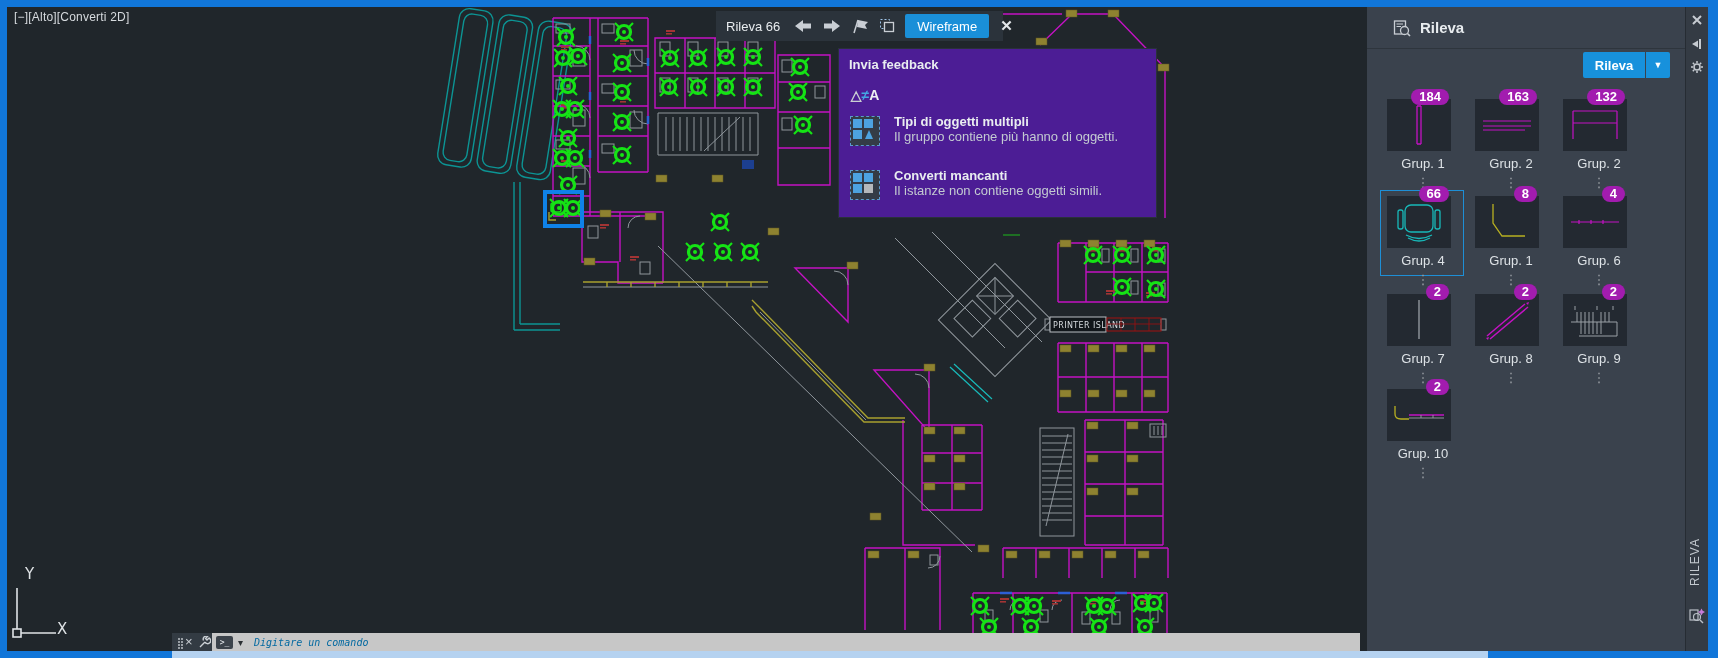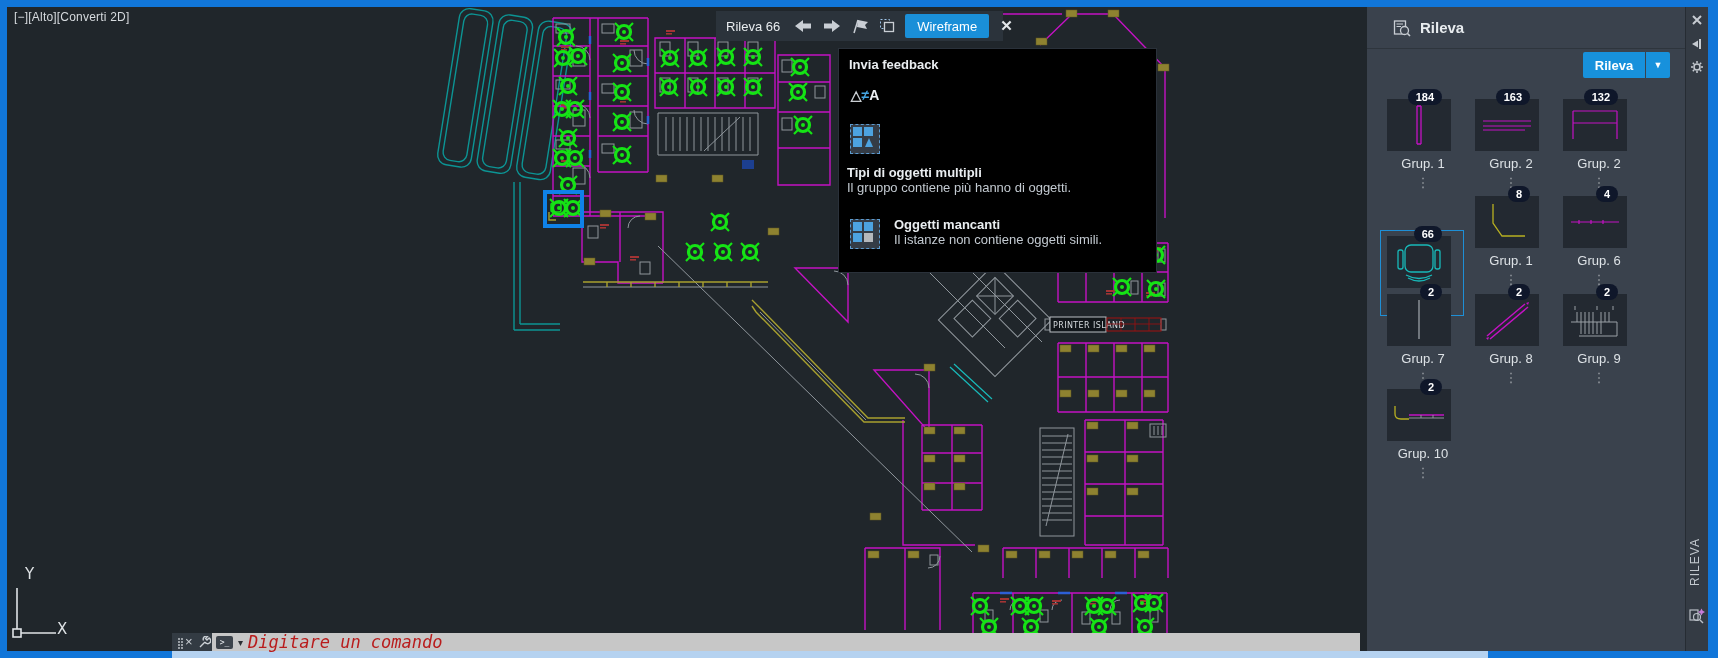--- a/index.html
+++ b/index.html
@@ -17,21 +17,21 @@
   #detect-toolbar{
     position:absolute;left:716px;top:11px;width:287px;height:30px;background:#2b333b;
     display:flex;align-items:center;gap:9px;padding:0 0 0 10px;box-sizing:border-box;z-index:30;
   }
   #detect-toolbar .tb-title{color:#e8ecef;font-size:13px;white-space:nowrap;margin-right:4px;}
   .tb-icon{display:flex;align-items:center;justify-content:center;width:22px;height:22px;cursor:pointer;}
   #convert-btn{background:#1a8fd8;color:#fff;font-size:13px;border:none;border-radius:2px;height:24px;padding:0 12px;cursor:pointer;}
   #toolbar-close{color:#e3e7ea;font-size:15px;font-weight:bold;margin-left:2px;}
   
   #feedback-panel{
-    position:absolute;left:838px;top:48px;width:319px;height:225px;background:#000000;
+    position:absolute;left:838px;top:48px;width:319px;height:170px;background:#4c1d95;
     border:1px solid #2a313a;box-sizing:border-box;z-index:25;padding:6px 12px 0 8px;color:#e9edf0;
   }
   #feedback-panel .fb-title{font-size:13px;font-weight:bold;margin:2px 0 0 2px;}
   .fb-row{display:flex;gap:11px;align-items:flex-start;}
   .fb-row .fb-icon-col{width:36px;display:flex;justify-content:center;flex:none;padding-top:2px;}
   .fb-item-title{font-size:13px;font-weight:bold;line-height:15px;}
   .fb-item-desc{font-size:13px;color:#c3cad1;line-height:15px;}
   .fb-glyph{font-size:14px;font-weight:bold;color:#c9ced3;letter-spacing:0;}
   .fb-glyph .neq{color:#45a5e2;}
   .fb-glyph .ltr{color:#eceff2;}
@@ -40,33 +40,33 @@
   .sq-gray{background:#b4b8bc;}
   .tri-blue{width:0;height:0;border-left:4.5px solid transparent;border-right:4.5px solid transparent;border-bottom:9px solid #4da3e0;align-self:end;justify-self:center;}
   
   #command-bar{position:absolute;left:172px;top:633px;height:18px;display:flex;z-index:40;}
   #cmd-grip{width:40px;height:18px;background:#333b43;display:flex;align-items:center;gap:5px;padding-left:4px;box-sizing:border-box;}
   .grip-dots{width:2px;height:2px;background:#9aa0a6;box-shadow:3px 0 0 #9aa0a6,0 3px 0 #9aa0a6,3px 3px 0 #9aa0a6,0 6px 0 #9aa0a6,3px 6px 0 #9aa0a6,0 -3px 0 #9aa0a6,3px -3px 0 #9aa0a6;}
   #cmd-close{color:#ccd1d6;font-size:13px;line-height:18px;cursor:pointer;}
   #cmd-input-area{width:1148px;height:18px;background:#c7c7c7;display:flex;align-items:center;gap:5px;padding-left:4px;box-sizing:border-box;cursor:text;}
   #cmd-chip{width:17px;height:13px;background:#3c434b;border-radius:2px;color:#e8ecef;font-size:8px;font-family:"DejaVu Sans Mono",monospace;display:flex;align-items:center;justify-content:center;}
   #cmd-caret{color:#2b2f33;font-size:10px;}
-  #cmd-text{font-family:"DejaVu Sans Mono",monospace;font-style:italic;font-size:17px;color:#b91c1c;}
+  #cmd-text{font-family:"DejaVu Sans Mono",monospace;font-style:italic;font-size:10px;color:#0369a1;margin-left:6px;}
   #h-scrollbar{position:absolute;left:172px;top:651px;width:1316px;height:7px;background:#b5d2f0;z-index:5;}
   
   #side-panel{position:absolute;left:1367px;top:7px;width:318px;height:644px;background:#3a424d;z-index:20;}
   #panel-header{height:41px;border-bottom:1px solid #2e353d;display:flex;align-items:center;gap:9px;padding-left:26px;}
   #panel-header .ph-title{color:#e8ecef;font-size:15px;font-weight:bold;}
   #detect-split-btn{position:absolute;left:216px;top:45px;height:26px;display:flex;cursor:pointer;}
   #detect-split-btn .main{background:#1791dc;color:#fff;font-size:13px;font-weight:bold;width:62px;display:flex;align-items:center;justify-content:center;border-radius:2px 0 0 2px;}
   #detect-split-btn .caret{background:#1791dc;width:24px;margin-left:1px;display:flex;align-items:center;justify-content:center;color:#fff;font-size:9px;border-radius:0 2px 2px 0;}
   .card{position:absolute;width:84px;height:86px;border:1px solid transparent;box-sizing:border-box;cursor:pointer;}
-  .card.selected{border-color:#1e8fd6;margin-top:40px;}
+  .card.selected{border-color:#1e8fd6;}
   .thumb{position:absolute;left:6px;top:5px;width:64px;height:52px;background:#232931;}
-  .badge{position:absolute;right:21px;top:-5px;background:#0f172a;color:#fff;font-size:11px;font-weight:bold;border-radius:9px;padding:1px 8px;line-height:14px;z-index:2;}
+  .badge{position:absolute;right:14px;top:-5px;background:#a21caf;color:#fff;font-size:13px;font-weight:bold;border-radius:9px;padding:1px 8px;line-height:14px;z-index:2;}
   .label-row{position:absolute;left:0;top:62px;width:84px;display:flex;align-items:center;justify-content:center;gap:7px;flex-direction:column;}
   .label-row .glabel{color:#dde2e6;font-size:13px;}
   .label-row .gdots{color:#9aa0a5;font-size:13px;line-height:10px;cursor:pointer;}
   
   #side-strip{position:absolute;left:1685px;top:7px;width:23px;height:644px;background:#343b44;border-left:1px solid #262c33;box-sizing:border-box;z-index:21;}
   .strip-icon{position:absolute;left:4px;width:14px;height:14px;cursor:pointer;}
   #strip-tab{position:absolute;left:-26px;top:520px;width:70px;height:70px;transform:rotate(-90deg);color:#c3c9cf;font-size:12px;letter-spacing:1px;display:flex;align-items:center;justify-content:center;}
   svg text{font-family:"DejaVu Sans",sans-serif;}
 </style>
 </head>
@@ -376,21 +376,21 @@
 
 <div id="feedback-panel">
   <div class="fb-title">Invia feedback</div>
 
   <div class="fb-row" style="margin-top:13px;">
     <div class="fb-icon-col">
         <span class="fb-glyph">△<span class="neq">≠</span><span class="ltr">A</span></span>
       </div>
   </div>
 
-  <div class="fb-row" style="margin-top:19px;flex-direction:column;">
+  <div class="fb-row" style="margin-top:11px;">
     <div class="fb-icon-col">
       <span class="dash-box">
         <span class="sq-blue"></span>
           <span class="sq-blue"></span>
           <span class="sq-blue"></span>
           <span class="tri-blue"></span>
       </span>
     </div>
     <div>
       <div class="fb-item-title">Tipi di oggetti multipli</div>
@@ -401,21 +401,21 @@
   <div class="fb-row" style="margin-top:22px;">
     <div class="fb-icon-col">
       <span class="dash-box">
         <span class="sq-blue"></span>
           <span class="sq-blue"></span>
           <span class="sq-blue"></span>
           <span class="sq-gray"></span>
       </span>
     </div>
     <div>
-      <div class="fb-item-title">Oggetti mancanti</div>
+      <div class="fb-item-title">Converti mancanti</div>
       <div class="fb-item-desc">Il istanze non contiene oggetti simili.</div>
     </div>
   </div>
 </div>
 
 <div id="command-bar">
   <div id="cmd-grip">
     <span class="grip-dots" style="margin-left:2px;"></span>
     <span id="cmd-close">×</span>
     <svg width="13" height="13" viewBox="0 0 13 13">

